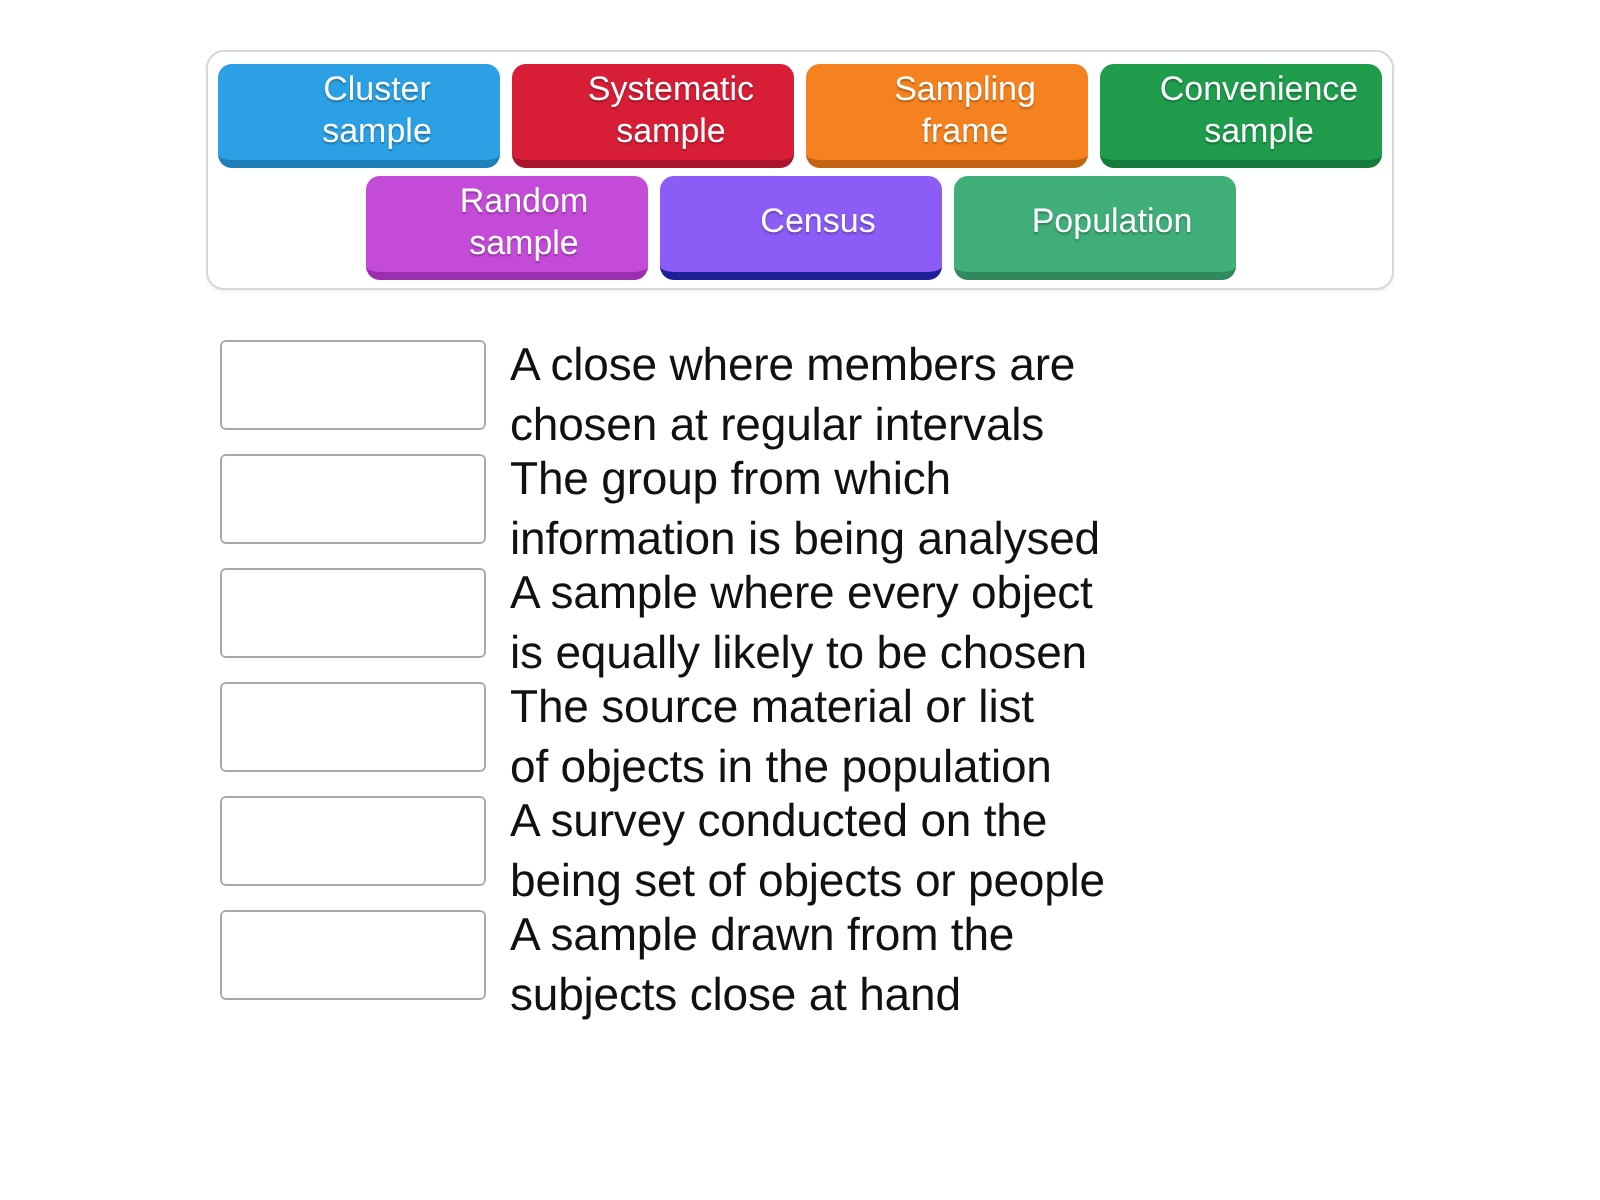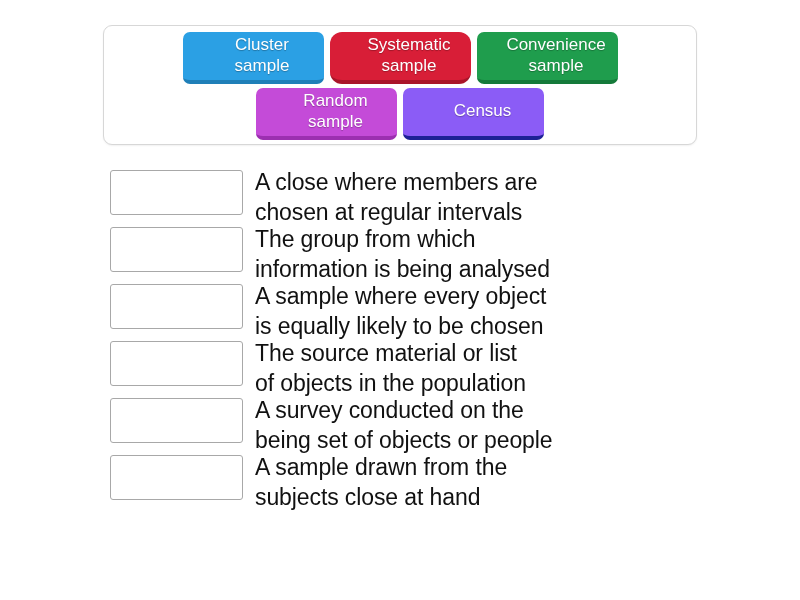--- a/index.html
+++ b/index.html
@@ -96,29 +96,32 @@
     flex: 1 1 auto;
   }
 </style>
 </head>
 <body>
 
 <div id="word-bank">
   <div class="bank-row" id="bank-row-1">
     <div class="tile tile-w-wide" style="background: rgb(43, 160, 228); border-bottom: 4px solid rgb(31, 127, 184);">Cluster
 sample</div>
-    <div class="tile tile-w-wide" style="background: rgb(216, 30, 55); border-bottom: 4px solid rgb(169, 21, 42); border-radius: 12px;">Systematic
+    <div class="tile tile-w-wide" style="background: rgb(216, 30, 55); border-bottom: 4px solid rgb(169, 21, 42);">Systematic
 sample</div>
+    <div class="tile tile-w-wide" style="background: rgb(245, 130, 31); border-bottom: 4px solid rgb(196, 99, 16);">Sampling
+frame</div>
     <div class="tile tile-w-wide" style="background: rgb(31, 157, 77); border-bottom: 4px solid rgb(21, 122, 58);">Convenience
 sample</div>
   </div>
   <div class="bank-row" id="bank-row-2">
     <div class="tile tile-w-mid" style="background: rgb(196, 75, 216); border-bottom: 4px solid rgb(156, 47, 176);">Random
 sample</div>
     <div class="tile tile-w-mid" style="background: #8b5cf6; border-bottom: 4px solid rgb(29, 33, 150);">Census</div>
+    <div class="tile tile-w-mid" style="background: rgb(63, 174, 120); border-bottom: 4px solid rgb(46, 138, 93);">Population</div>
   </div>
 </div>
 
 <div id="answer-list">
 
   <div class="answer-row">
     <div class="drop-box"></div>
     <div class="answer-text">A close where members are
 chosen at regular intervals</div>
   </div>

